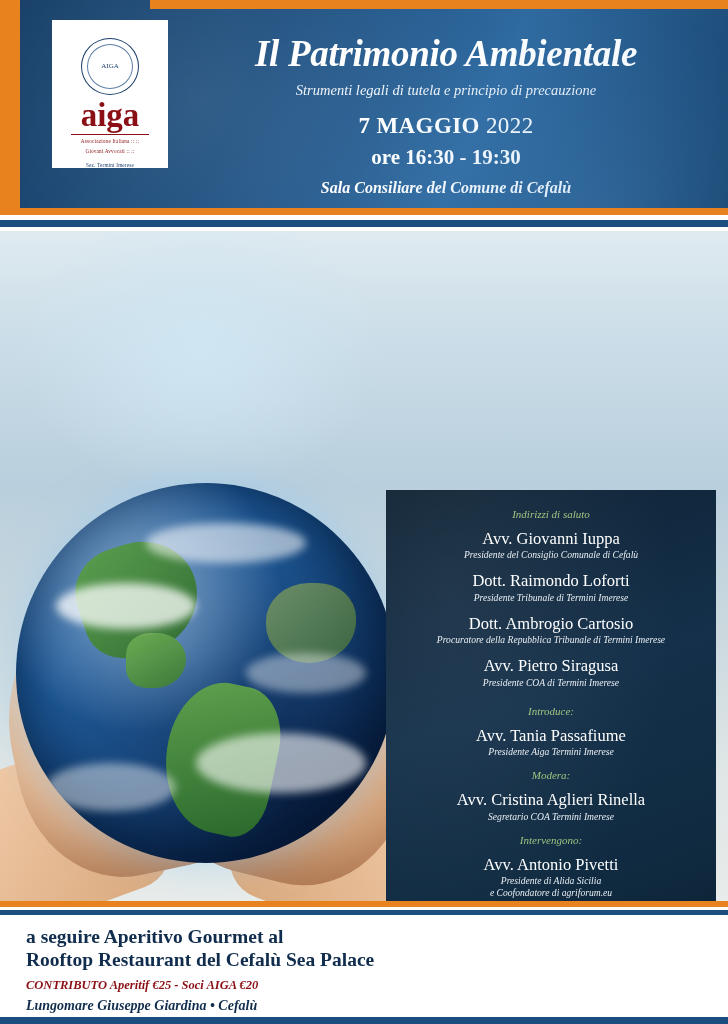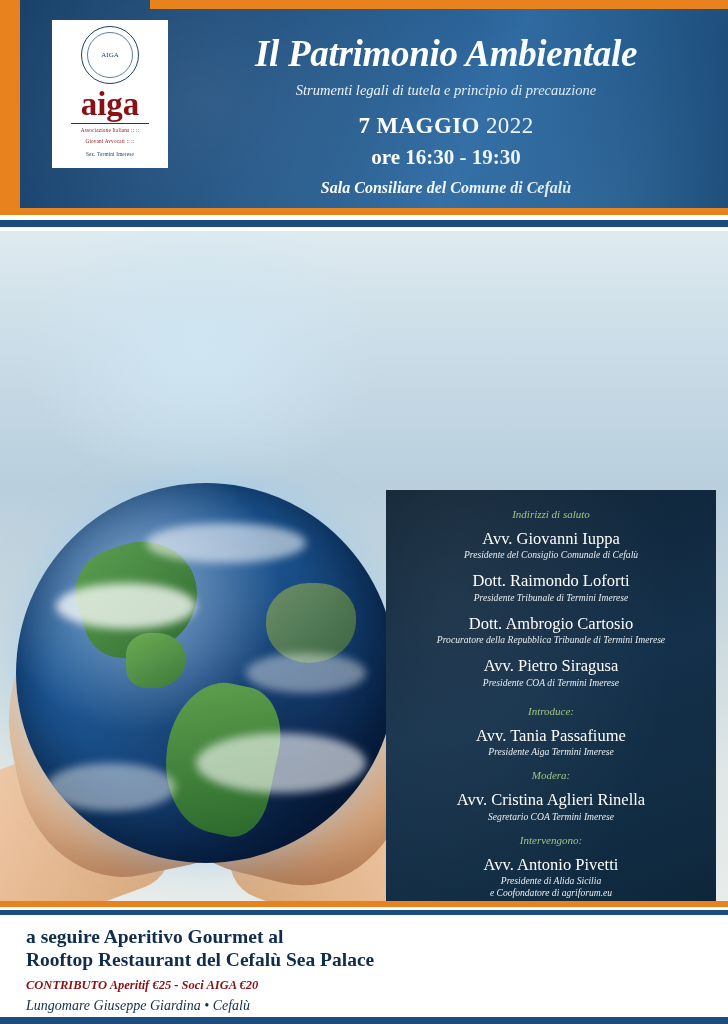--- a/index.html
+++ b/index.html
@@ -58,21 +58,21 @@
   
   .logo-plate {
     position: absolute;
     left: 52px; top: 20px;
     width: 116px; height: 148px;
     background: #ffffff;
     display: flex;
     flex-direction: column;
     align-items: center;
     justify-content: flex-start;
-    padding-top: 6px;
+    padding-top: 18px;
   }
   .logo-seal {
     width: 58px; height: 58px;
     border-radius: 50%;
     border: 1.5px solid #1b3f6b;
     position: relative;
     display: flex; align-items: center; justify-content: center;
   }
   .logo-seal:before {
     content: "";
@@ -304,21 +304,21 @@
   .f-l2 {
     font-size: 12.5px;
     font-weight: bold;
     font-style: italic;
     color: #8a1015;
     margin-top: 6px;
   }
   .f-l3 {
     font-size: 14px;
     font-style: italic;
-    font-weight: normal;
+    font-weight: bold;
     margin-top: 5px;
     color: #102d4d;
   }
   .foot-bottom-bar {
     position: absolute; left: 0; bottom: 0; width: 728px; height: 7px;
     background: #1b4d7e;
   }
   .foot-bottom-orange {
     position: absolute; left: 0; bottom: 7px; width: 728px; height: 0px;
     background: #e8821e;

